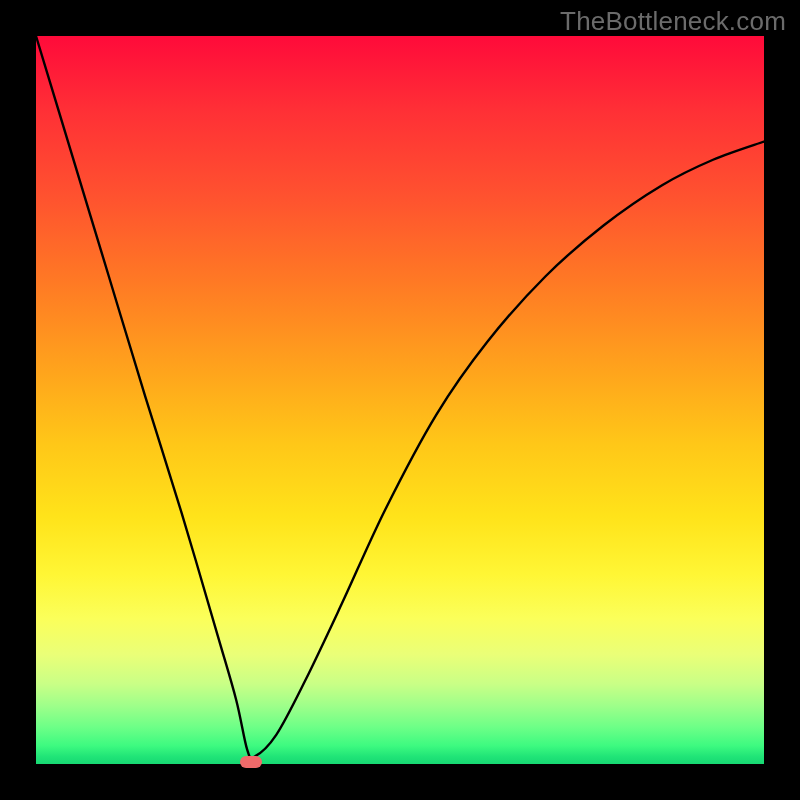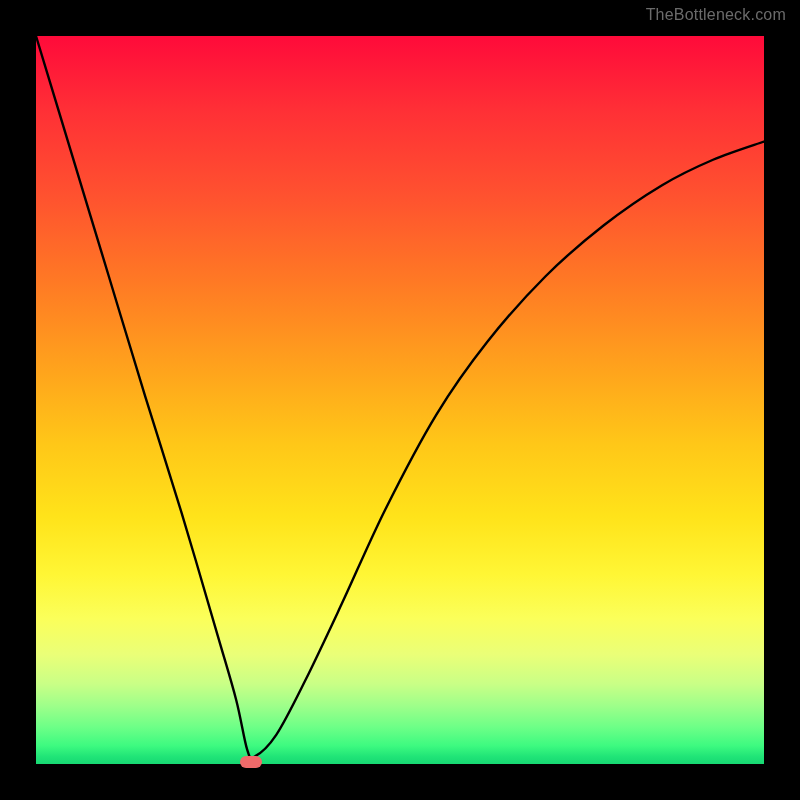--- a/index.html
+++ b/index.html
@@ -41,21 +41,21 @@
       #6cff87 95%,
       #3dfa80 97.5%,
       #20e477 99%,
       #17d873 100%);
   }
   .watermark {
     position: absolute;
     top: 6px;
     right: 14px;
     color: #6b6b6b;
-    font-size: 16px;
+    font-size: 26px;
     font-weight: 500;
     letter-spacing: 0.2px;
     user-select: none;
   }
   svg.curve {
     position: absolute;
     left: 0;
     top: 0;
     width: 728px;
     height: 728px;

